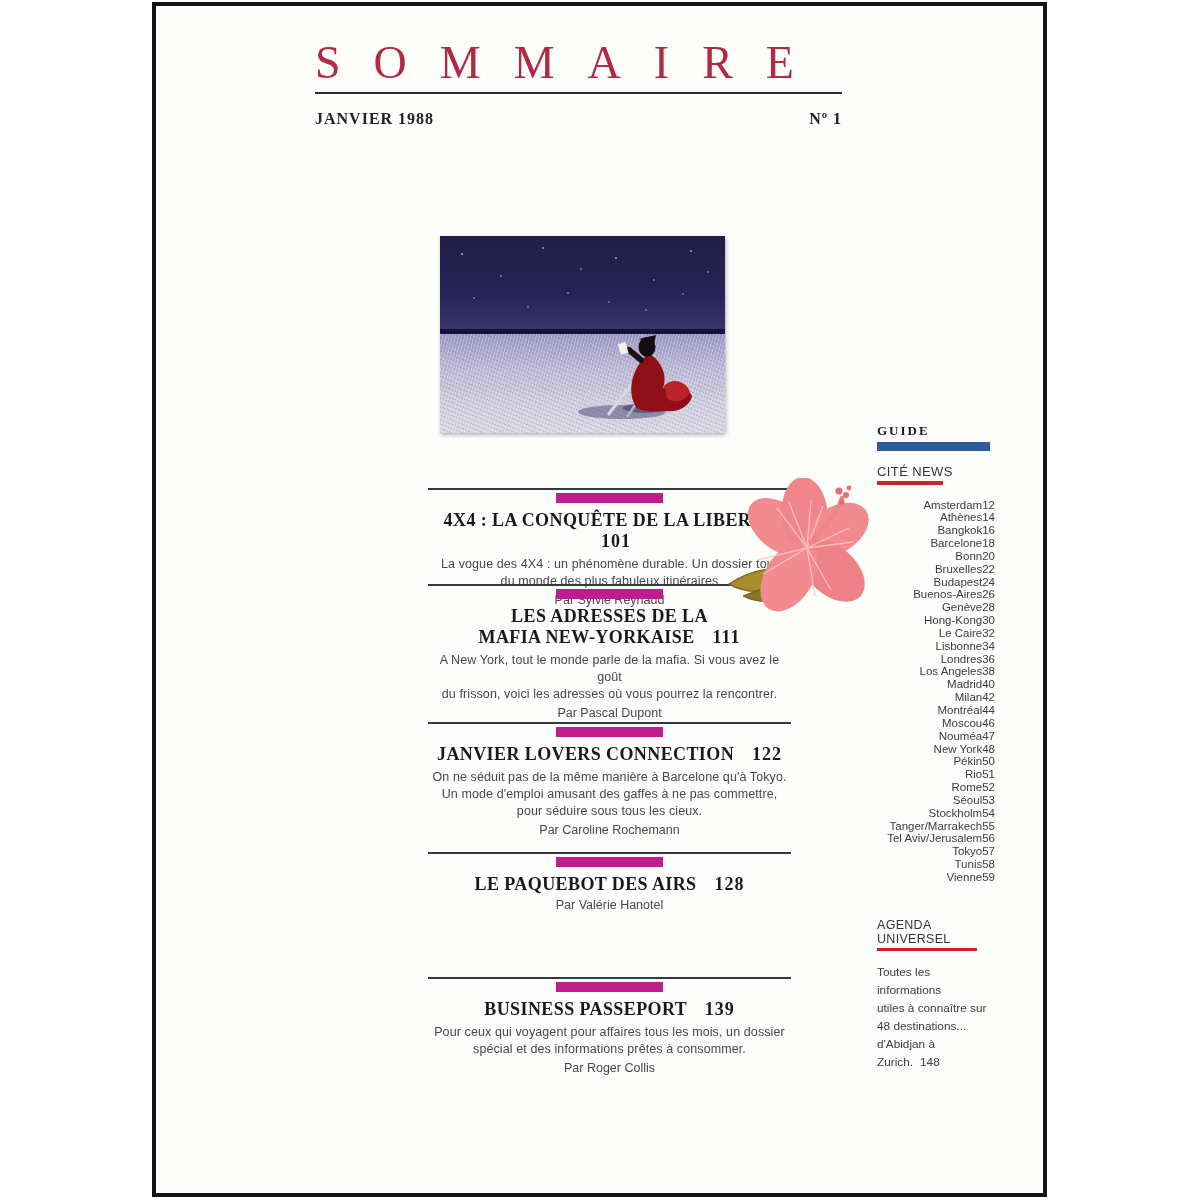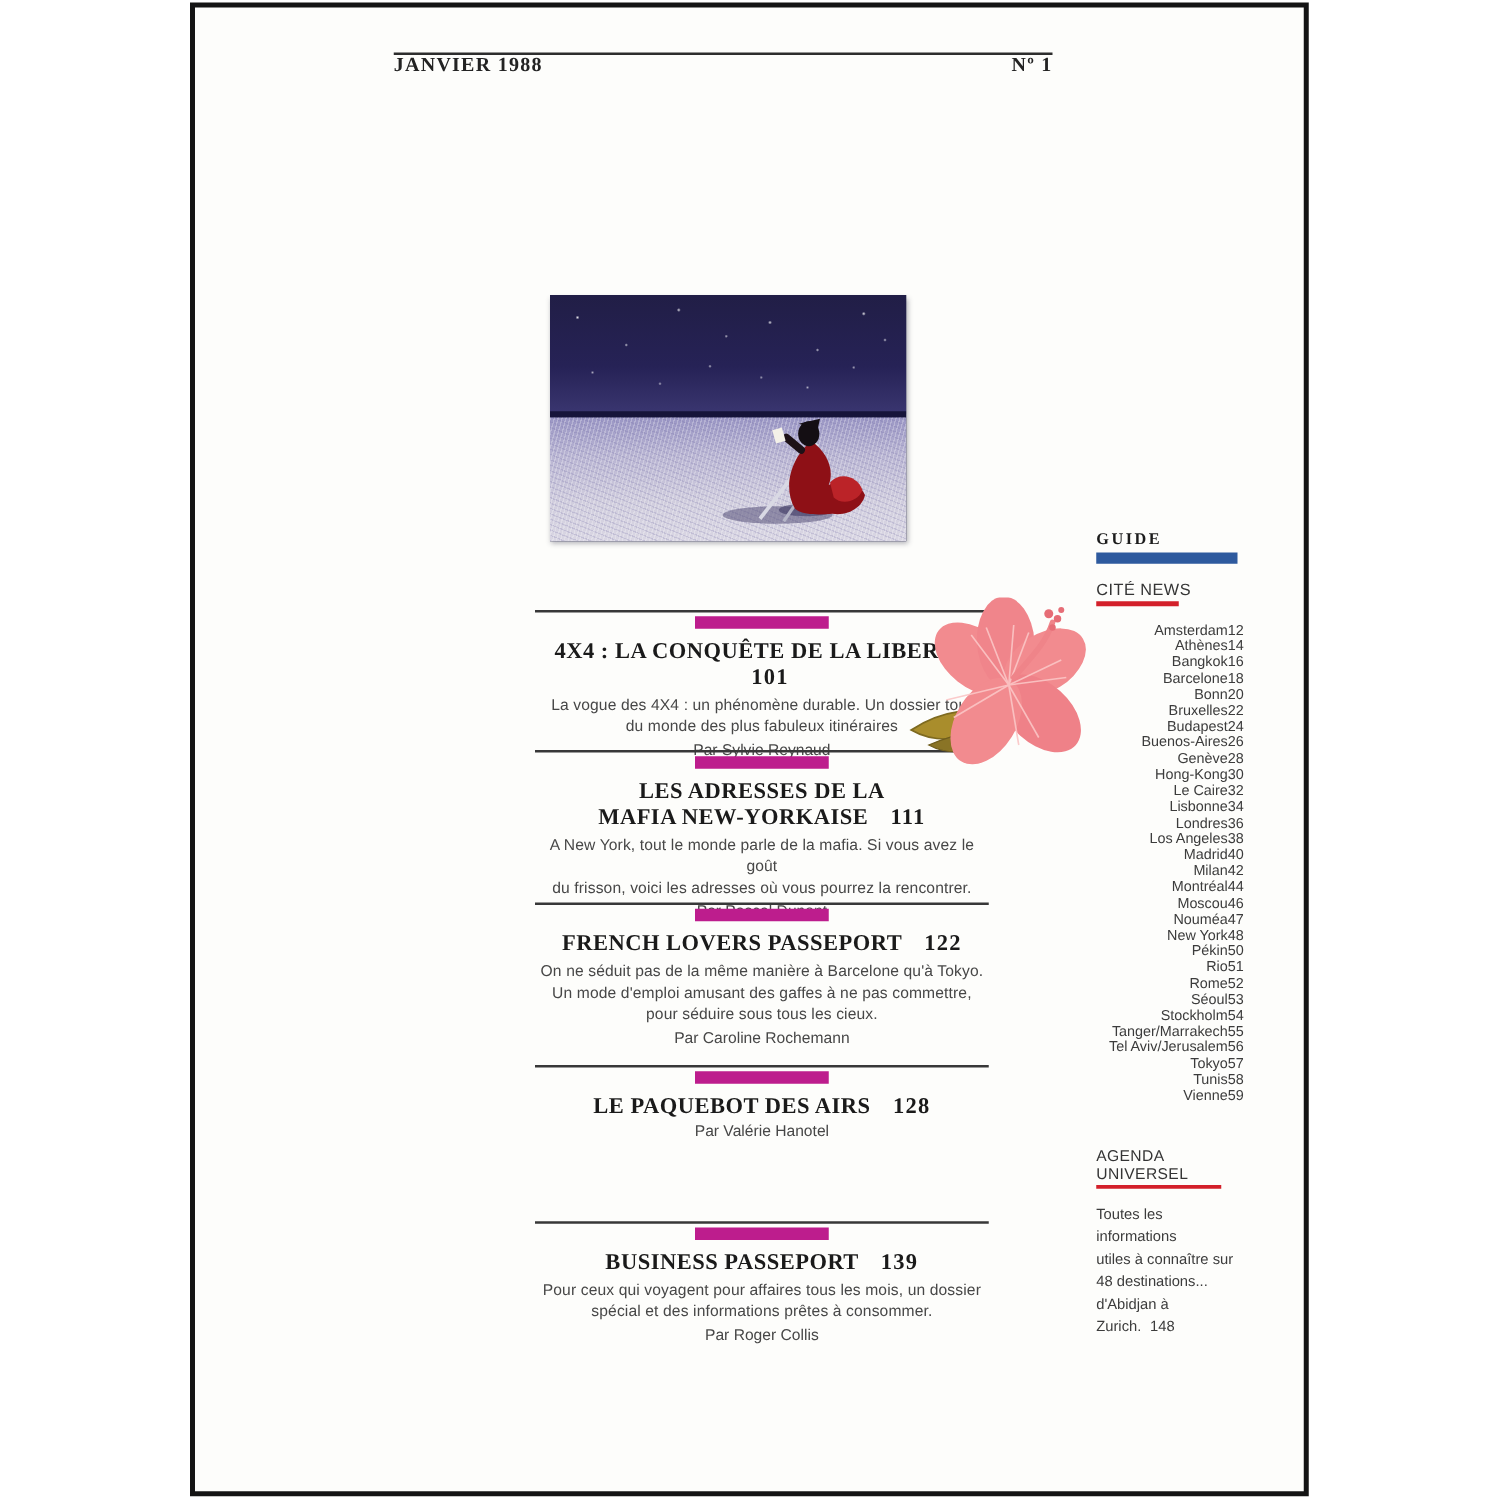--- a/index.html
+++ b/index.html
@@ -13,21 +13,21 @@
   
 
   
   .mag-header { position:absolute; left:159px; top:32px; width:527px; }
   .mag-title {
     font-family:"Liberation Serif", serif; font-size:46px; line-height:50px;
     color:#b12942; letter-spacing:33px; white-space:nowrap; font-weight:400;
   }
   .title-rule { height:2px; background:#2d2d2d; margin-top:4px; width:527px; }
   .issue-row {
-    display:flex; justify-content:space-between; margin-top:0;
+    display:flex; justify-content:space-between; margin-top:16px;
     font-family:"Liberation Serif", serif; font-weight:700; font-size:16px;
     letter-spacing:1px; color:#232323;
   }
 
   
   .photo {
     position:absolute; left:284px; top:230px; width:285px; height:197px;
     box-shadow:1px 2px 4px rgba(40,40,60,.35); overflow:hidden; background:#232048;
   }
   .photo-sky {
@@ -90,20 +90,21 @@
   .agenda-wrap { margin-top:11px; }
   .agenda-wrap .agenda-paragraph { margin-top:0; }
   .agenda-page { font-size:11.8px; color:#3c3c3c; margin-left:7px; }
 </style>
 </head>
 <body>
 
 <div class="magazine-page">
 
   <div class="mag-header">
+    <div class="mag-title">SOMMAIRE</div>
     <div class="title-rule"></div>
     <div class="issue-row">
       <span>JANVIER 1988</span>
       <span>Nº 1</span>
     </div>
   </div>
 
   <div class="photo">
     <div class="photo-sky"></div>
     <div class="photo-horizon"></div>
@@ -126,36 +127,36 @@
     <div class="accent-bar"></div>
     <div class="article-title-row">
       <span class="article-title">4X4 : LA CONQUÊTE DE LA LIBERTÉ</span>
       <span class="article-page">101</span>
     </div>
     <div class="article-desc">La vogue des 4X4 : un phénomène durable. Un dossier tour
 du monde des plus fabuleux itinéraires</div>
     <div class="article-byline">Par Sylvie Reynaud</div>
   </div>
 
-  <div class="article" style="top:594px;">
+  <div class="article" style="top:578px;">
     <div class="accent-bar"></div>
     <div class="article-title-row">
       <span class="article-title">LES ADRESSES DE LA
 MAFIA NEW-YORKAISE</span>
       <span class="article-page">111</span>
     </div>
     <div class="article-desc">A New York, tout le monde parle de la mafia. Si vous avez le goût
 du frisson, voici les adresses où vous pourrez la rencontrer.</div>
     <div class="article-byline">Par Pascal Dupont</div>
   </div>
 
   <div class="article" style="top:716px;">
     <div class="accent-bar"></div>
     <div class="article-title-row">
-      <span class="article-title">FRENCH LOVERS PASSEPORT</span>
+      <span class="article-title">JANVIER LOVERS CONNECTION</span>
       <span class="article-page">122</span>
     </div>
     <div class="article-desc">On ne séduit pas de la même manière à Barcelone qu'à Tokyo.
 Un mode d'emploi amusant des gaffes à ne pas commettre,
 pour séduire sous tous les cieux.</div>
     <div class="article-byline">Par Caroline Rochemann</div>
   </div>
 
   <div class="article" style="top:846px;">
     <div class="accent-bar"></div>

